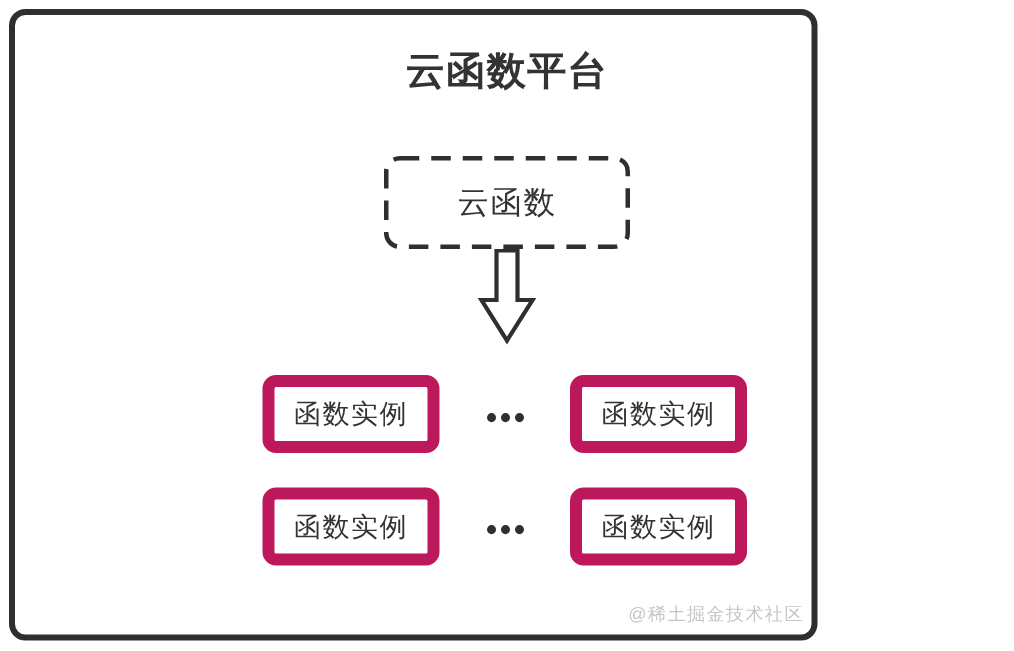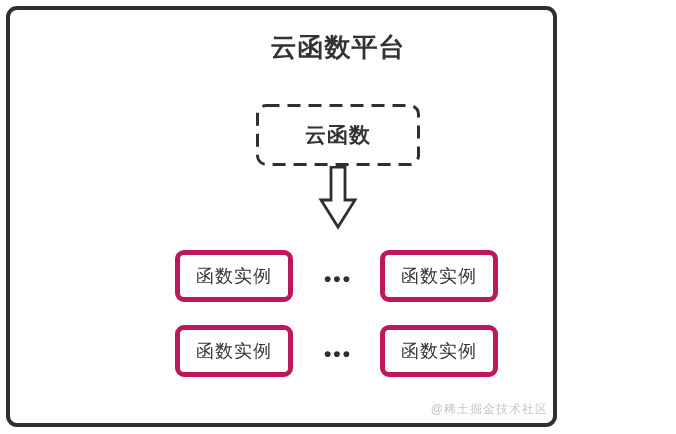--- a/index.html
+++ b/index.html
@@ -7,21 +7,20 @@
     padding: 0;
     background: #ffffff;
     font-family: "Liberation Sans", "DejaVu Sans", sans-serif;
   }
   .canvas {
     position: relative;
     width: 552px;
     height: 434px;
     background: #ffffff;
     overflow: hidden;
-    padding-left: 12px;
   }
   .frame {
     position: absolute;
     left: 6px;
     top: 6px;
     right: 7px;
     bottom: 7px;
     border: 4px solid #2f2f2f;
     border-radius: 11px;
     background: #ffffff;
@@ -40,21 +39,20 @@
   }
   .cloud-node {
     position: absolute;
     left: 256px;
     top: 104px;
     width: 164px;
     height: 62px;
     display: flex;
     align-items: center;
     justify-content: center;
-    font-weight: bold;
   }
   .cloud-node svg {
     position: absolute;
     left: 0;
     top: 0;
   }
   .cloud-node .label {
     position: relative;
     font-size: 21px;
     color: #333333;
@@ -64,21 +62,21 @@
     position: absolute;
     left: 318px;
     top: 166px;
     width: 40px;
     height: 64px;
   }
   .instance-box {
     position: absolute;
     width: 118px;
     height: 52px;
-    border: 5px solid #be185d;
+    border: 8px solid #be185d;
     border-radius: 9px;
     box-sizing: border-box;
     display: flex;
     align-items: center;
     justify-content: center;
     font-size: 18px;
     color: #333333;
     letter-spacing: 1px;
     background: #ffffff;
   }

